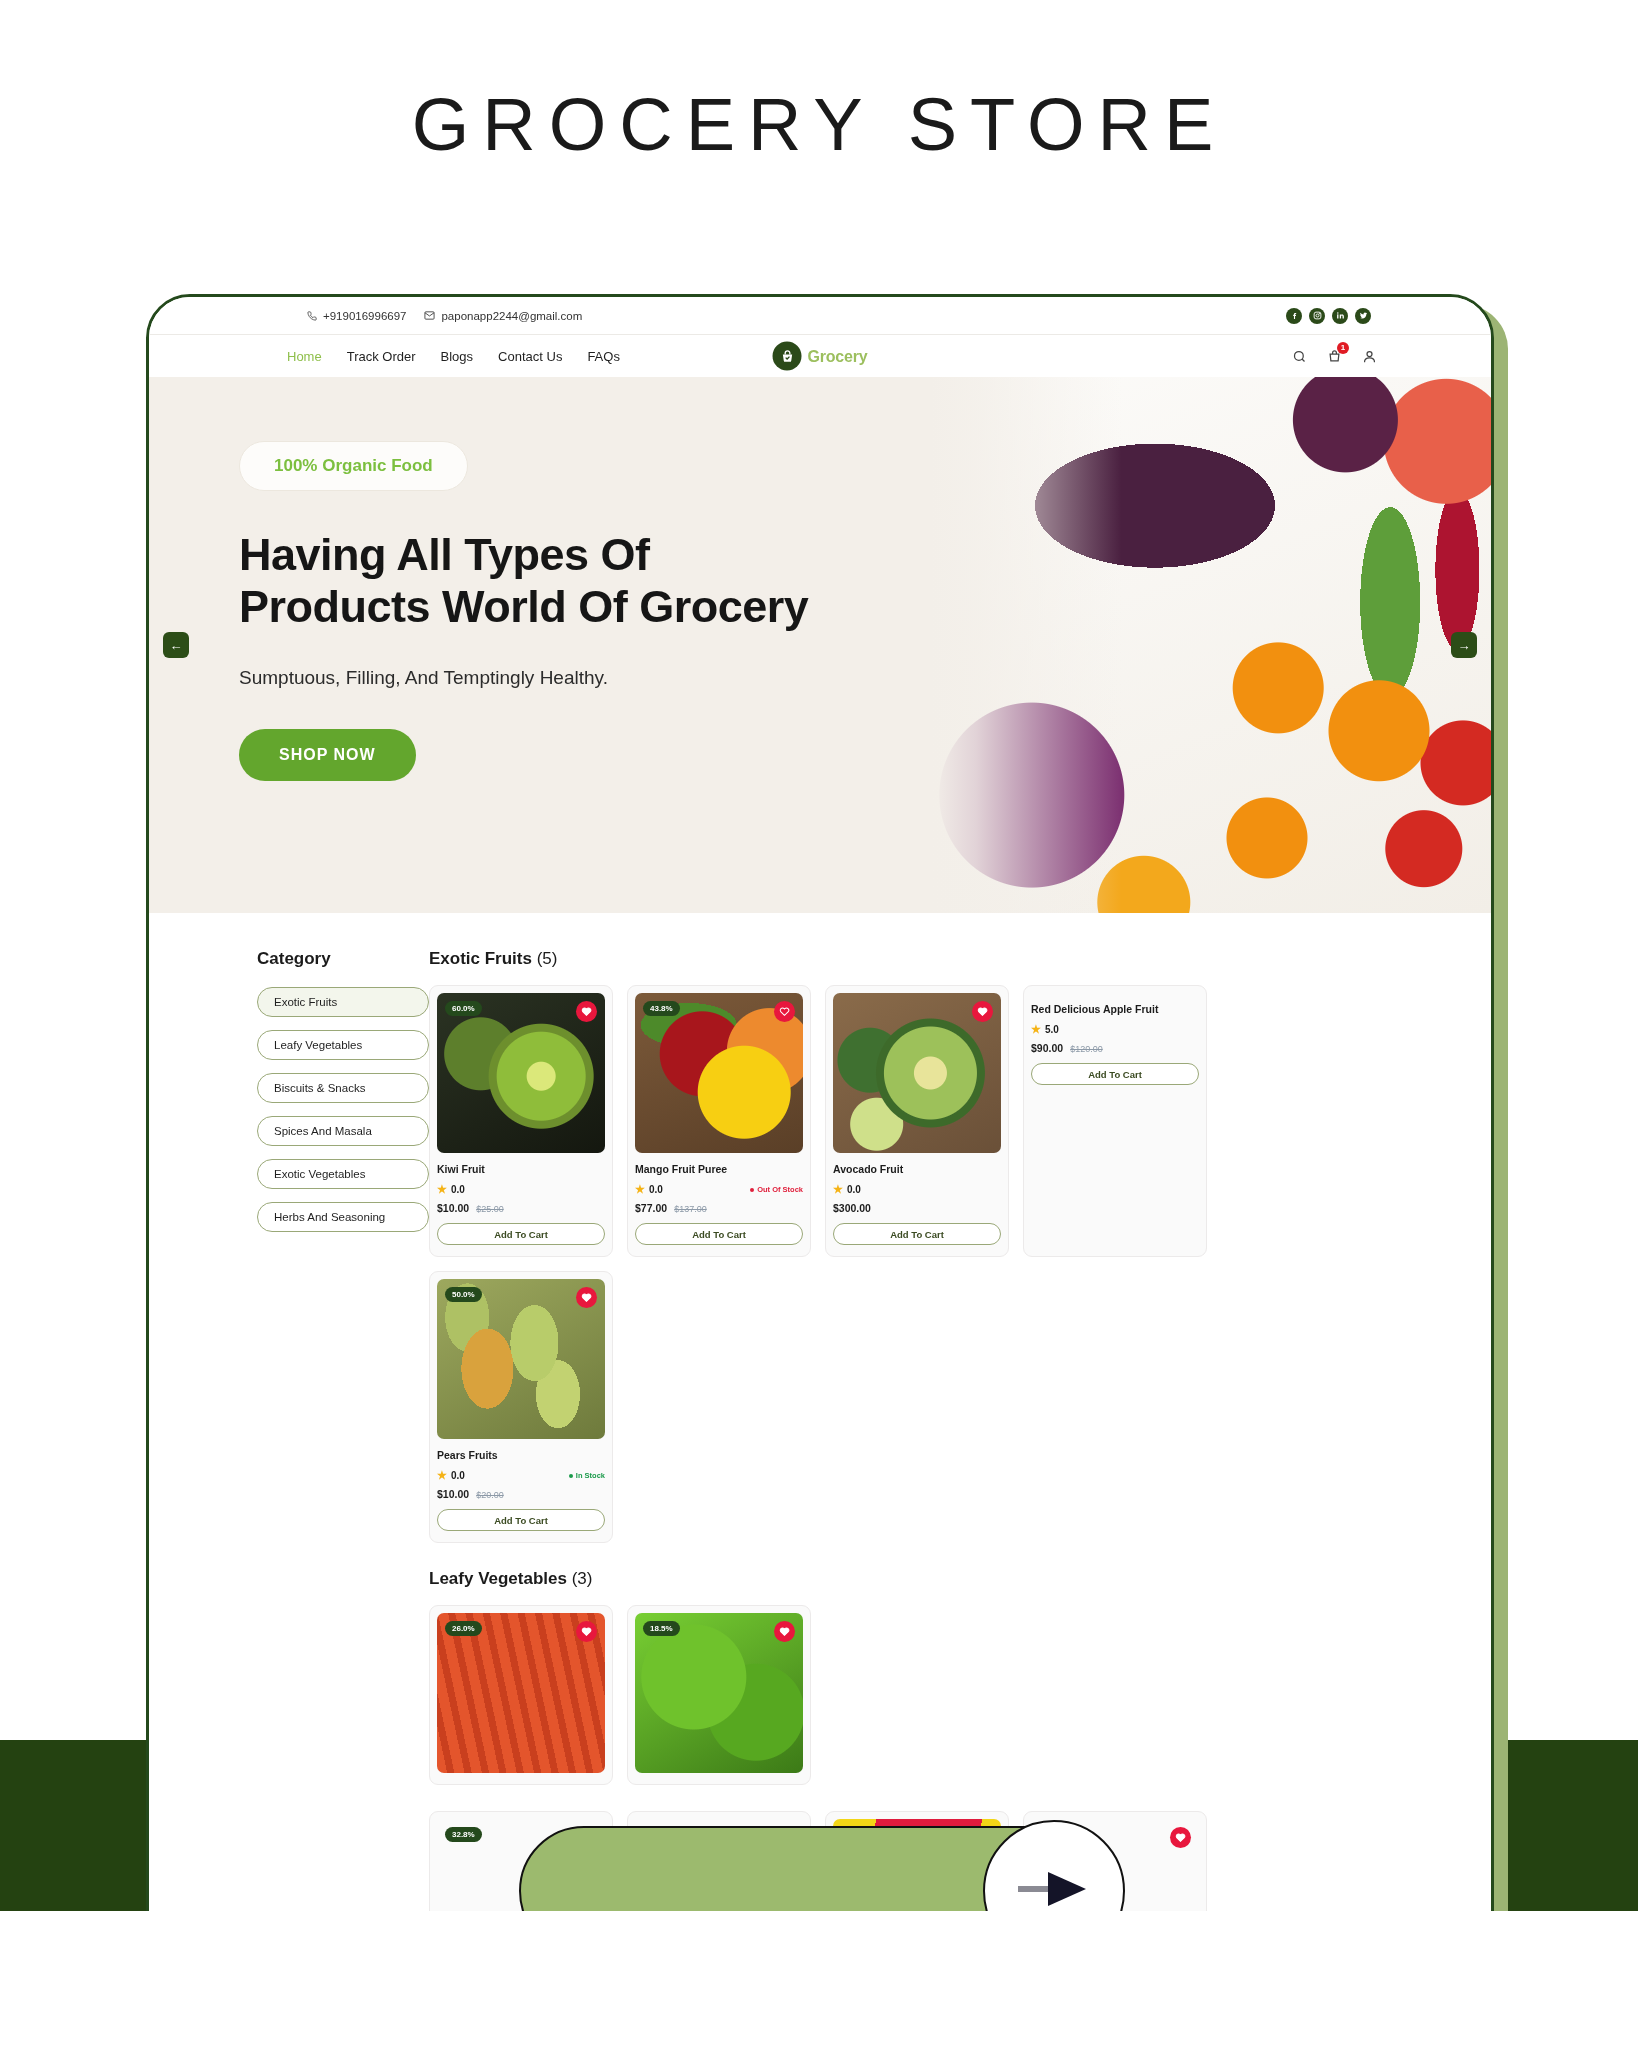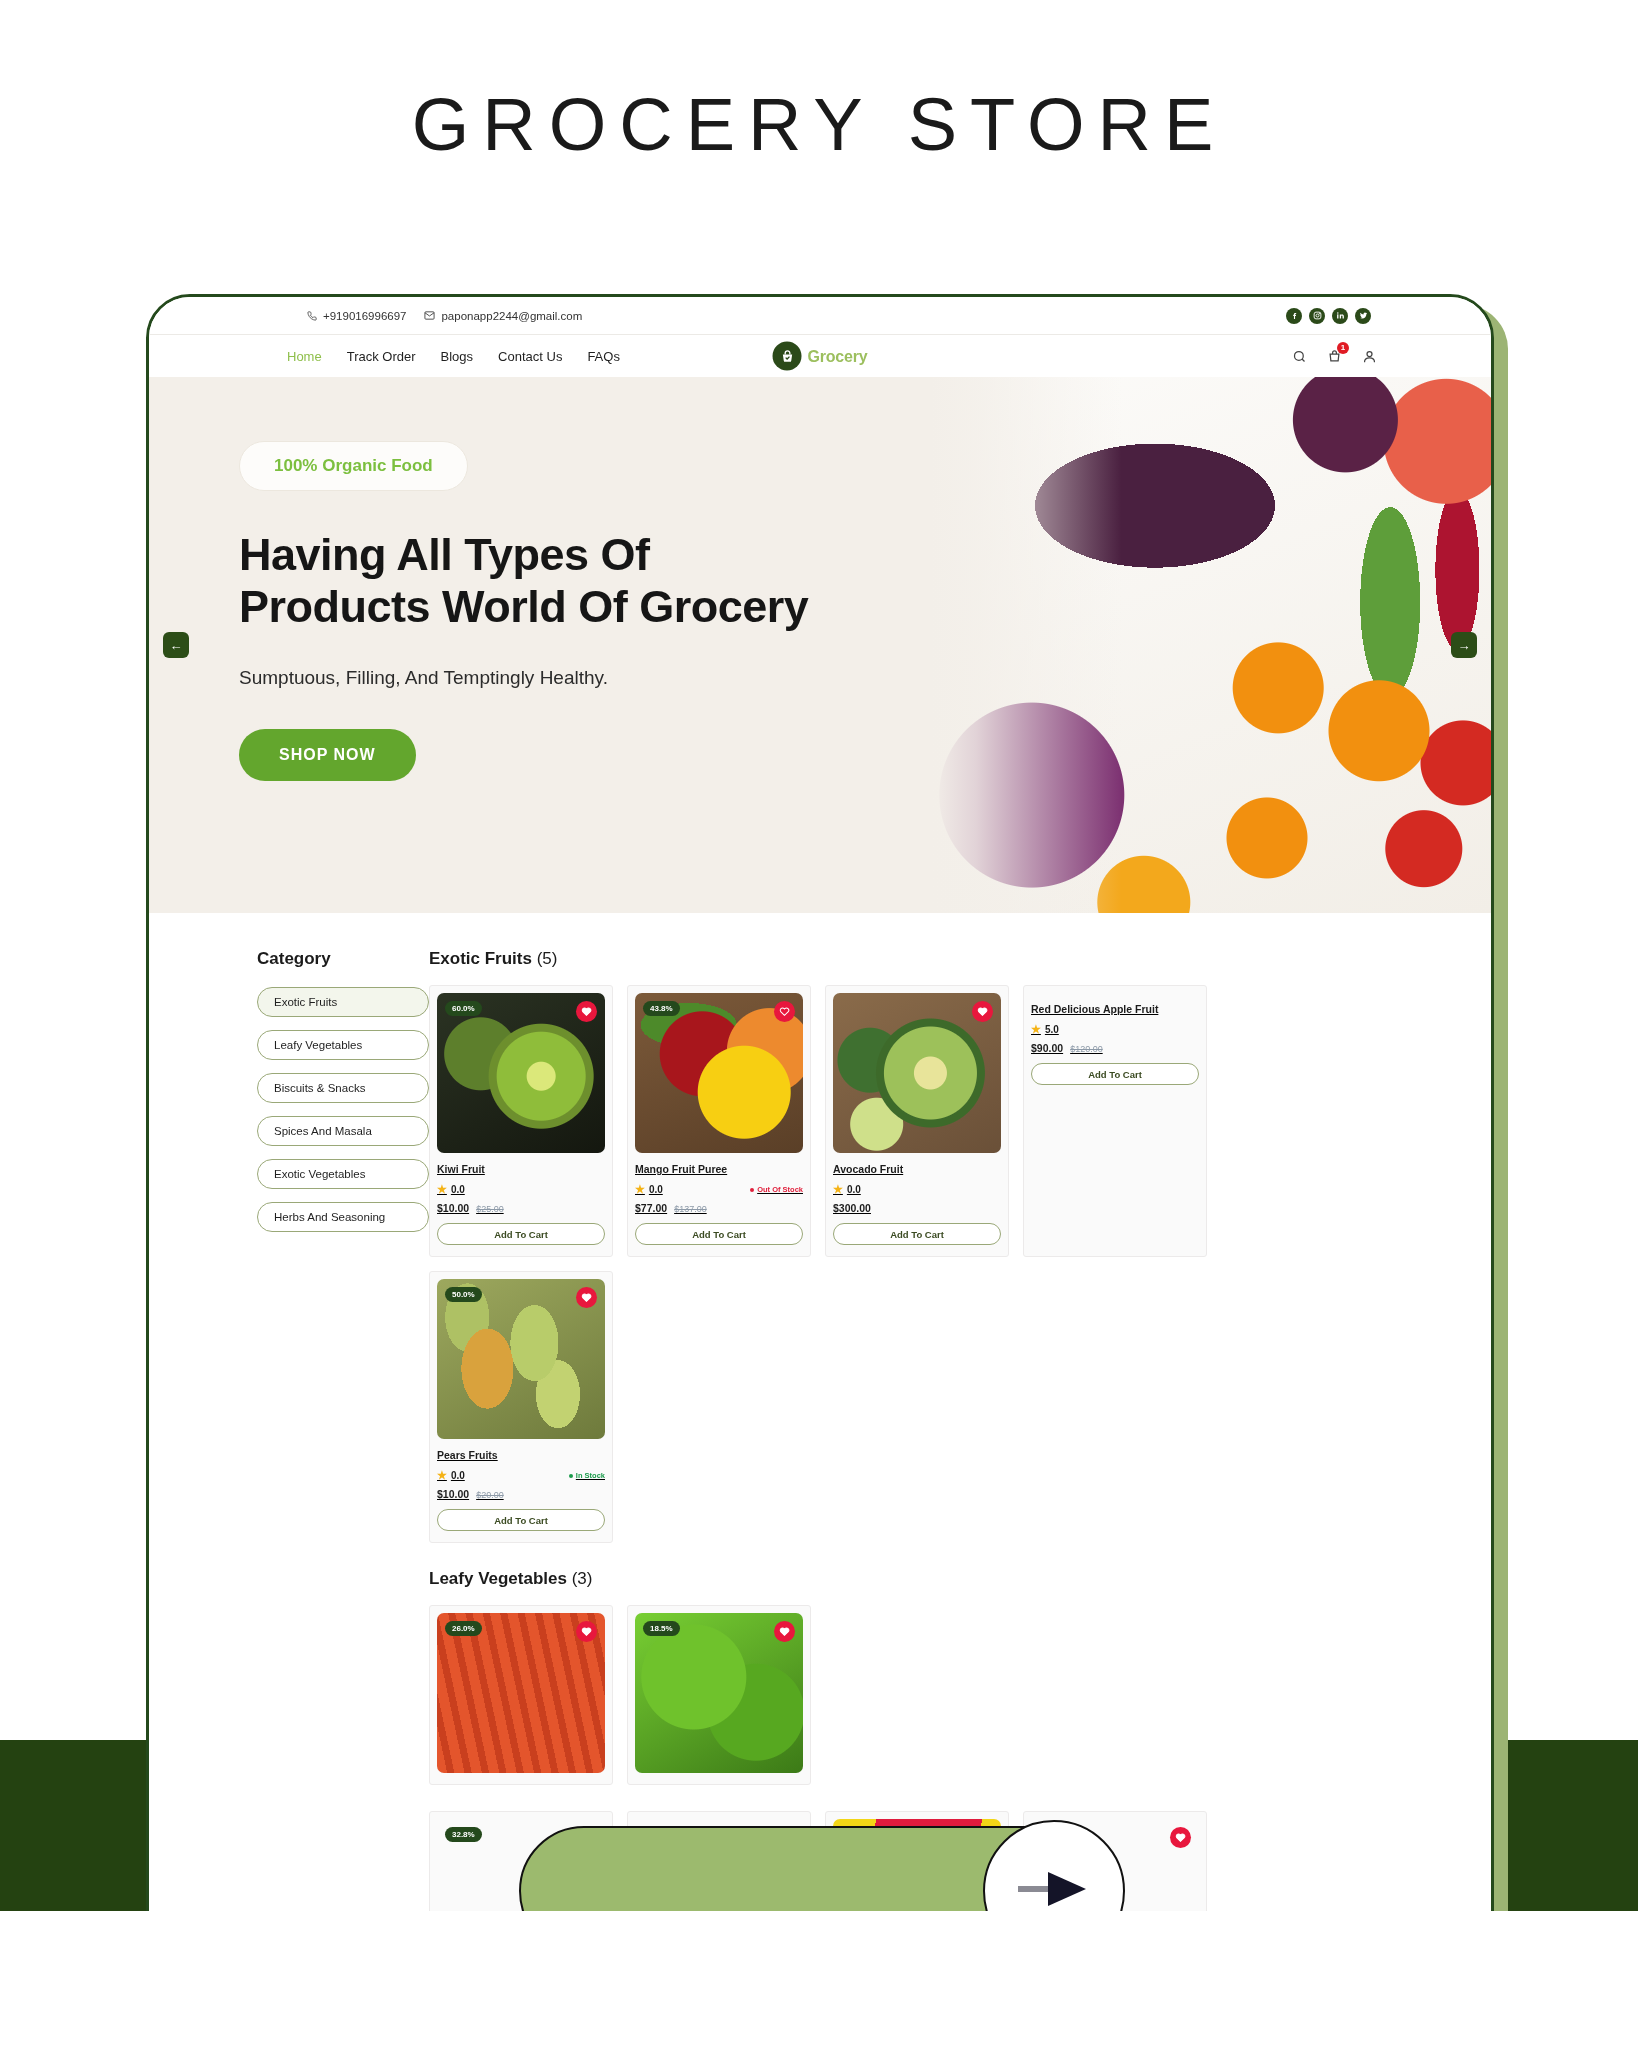--- a/index.html
+++ b/index.html
@@ -141,23 +141,22 @@
     display:flex; align-items:center; padding-left:16px;
     font-size:11.5px; color:#1f1f1f; margin-bottom:13px; cursor:pointer;
   }
   .cat-item.active { background:#f3f6ec; }
 
   .prod-col { flex:1; padding-right:56px; }
   .sec-title { font-size:17px; font-weight:600; color:#1b1b1b; margin-bottom:16px; }
   .sec-title .count { font-weight:400; }
   .grid { display:grid; grid-template-columns:repeat(4, 184px); gap:14px; }
   .card {
-    border:1px solid #eceaea; border-radius:3px; background:#fafafa;
+    border:1px solid #eceaea; border-radius:9px; background:#fafafa;
     padding:7px 7px 11px 7px;
-    text-decoration:underline;
   }
   .card-img {
     position:relative; height:160px; border-radius:7px; overflow:hidden;
   }
   .badge-disc {
     position:absolute; left:8px; top:8px; background:#24491c; color:#fff;
     font-size:8px; font-weight:700; padding:3px 7px; border-radius:10px;
   }
   .badge-fav {
     position:absolute; right:8px; top:8px; width:21px; height:21px; border-radius:50%;

